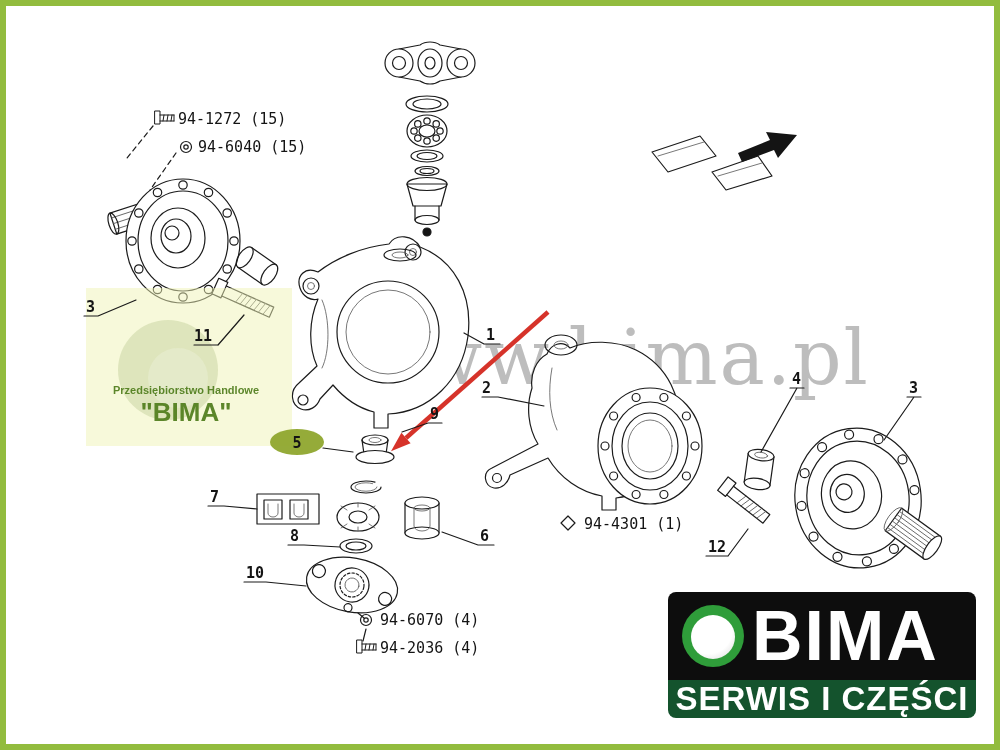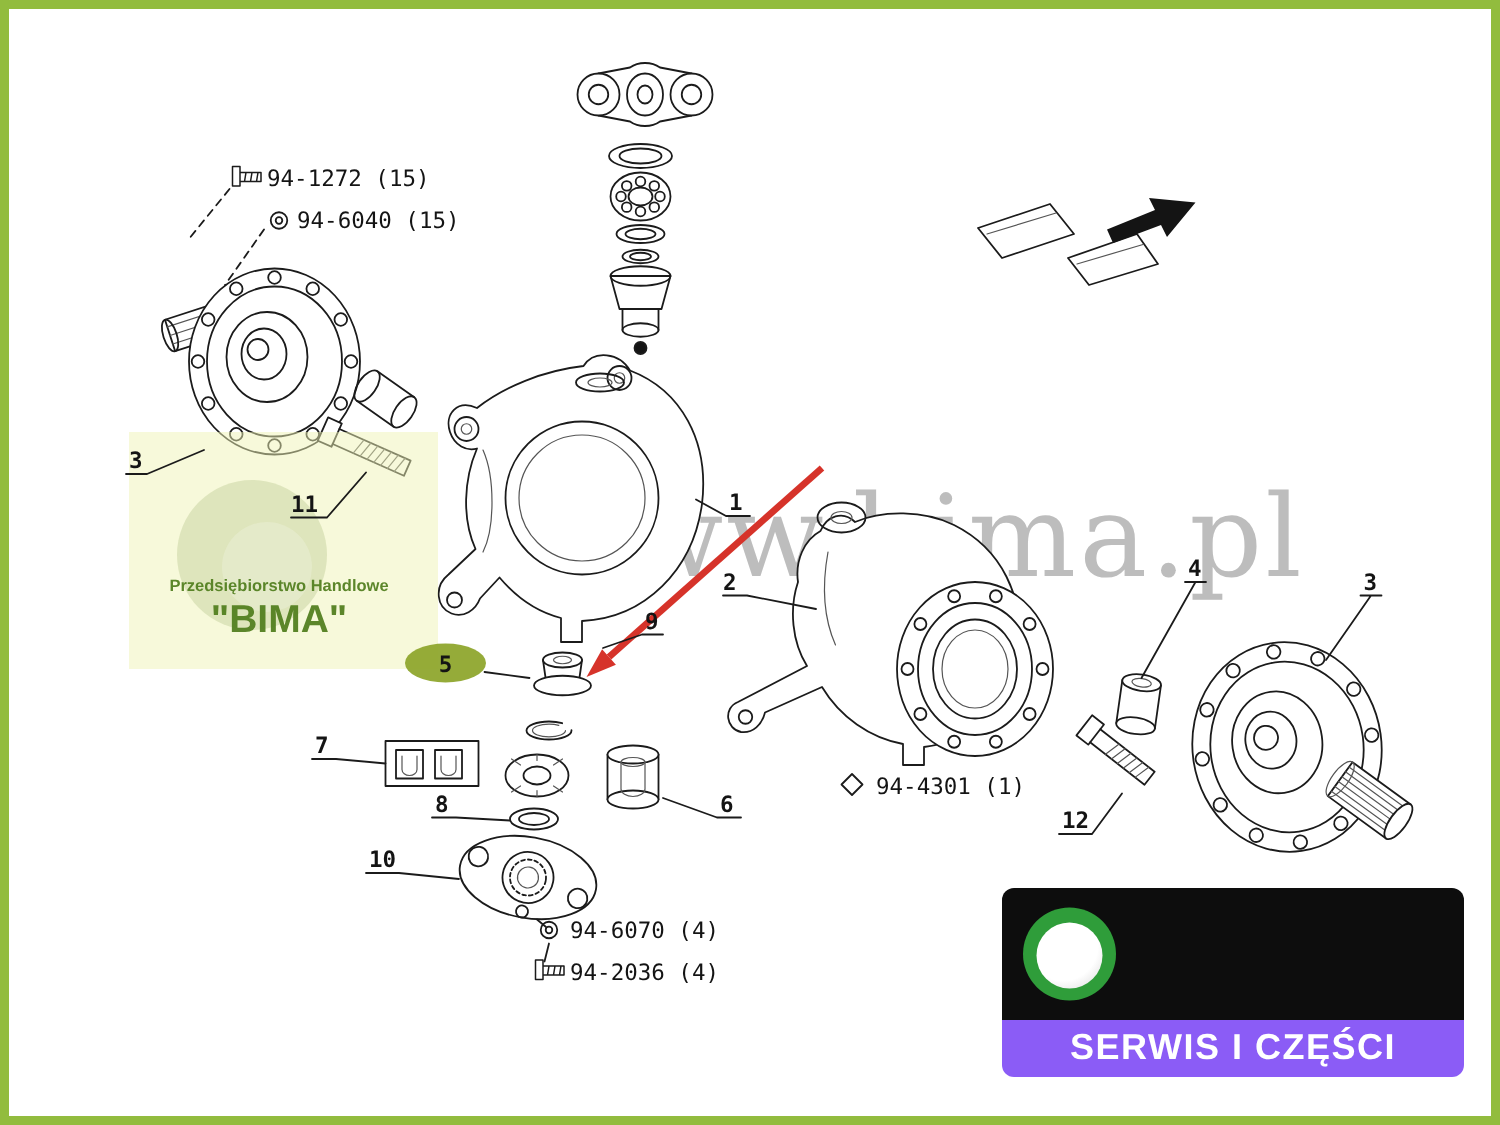--- a/index.html
+++ b/index.html
@@ -19,22 +19,22 @@
   .wm-co1{font-family:"Liberation Sans",sans-serif;font-size:11px;font-weight:bold;fill:#4f7d1c;opacity:.92;stroke:none}
   .wm-co2{font-family:"Liberation Sans",sans-serif;font-size:26px;font-weight:bold;fill:#4f7d1c;opacity:.92;stroke:none}
 
   
   .logo{position:absolute;left:668px;top:592px;width:308px;z-index:10}
   .logo-top{display:flex;align-items:center;background:#0d0d0d;height:88px;border-radius:8px 8px 0 0;padding-left:14px}
   .logo-ball{width:62px;height:62px;border-radius:50%;background:#2f9d3a;position:relative;flex:0 0 auto}
   .logo-ball::after{content:"";position:absolute;left:9px;top:10px;width:44px;height:44px;border-radius:50%;
     background:radial-gradient(circle at 40% 35%, #ffffff 0 60%, #d6d6d6 100%)}
   .logo-text{color:#ffffff;font-weight:bold;font-size:70px;line-height:1;letter-spacing:2px;margin-left:8px;font-family:"Liberation Sans",sans-serif}
-  .logo-bar{background:#8b5cf6;height:38px;border-radius:0 0 8px 8px;display:flex;align-items:center;justify-content:center;
-    color:#ffffff;font-weight:bold;font-size:24px;letter-spacing:1px}
+  .logo-bar{background:#14532d;height:38px;border-radius:0 0 8px 8px;display:flex;align-items:center;justify-content:center;
+    color:#ffffff;font-weight:bold;font-size:33px;letter-spacing:1px}
 </style>
 </head>
 <body>
 
 <div class="page">
 
   <svg class="art" viewBox="0 0 1000 750">
     <defs>
       <g id="boltic" class="ln" style="stroke-width:1">
         <path d="M0,0 h5 v13 h-5 z M5,4 h14 M5,10 h14 M19,4 v6 M9,4 l-1,6 M13,4 l-1,6 M17,4 l-1,6"></path>
@@ -328,18 +328,19 @@
       <text class="mono call" x="430" y="419">9</text>
       <text class="mono call" x="246" y="578">10</text>
       <text class="mono call" x="194" y="341">11</text>
       <text class="mono call" x="708" y="552">12</text>
     </g>
   </svg>
 
   <div class="logo">
     <div class="logo-top">
       <div class="logo-ball"></div>
+      <div class="logo-text">BIMA</div>
     </div>
     <div class="logo-bar">SERWIS I CZĘŚCI</div>
   </div>
 
   <div class="frame"></div>
 </div>
 
 </body></html>

